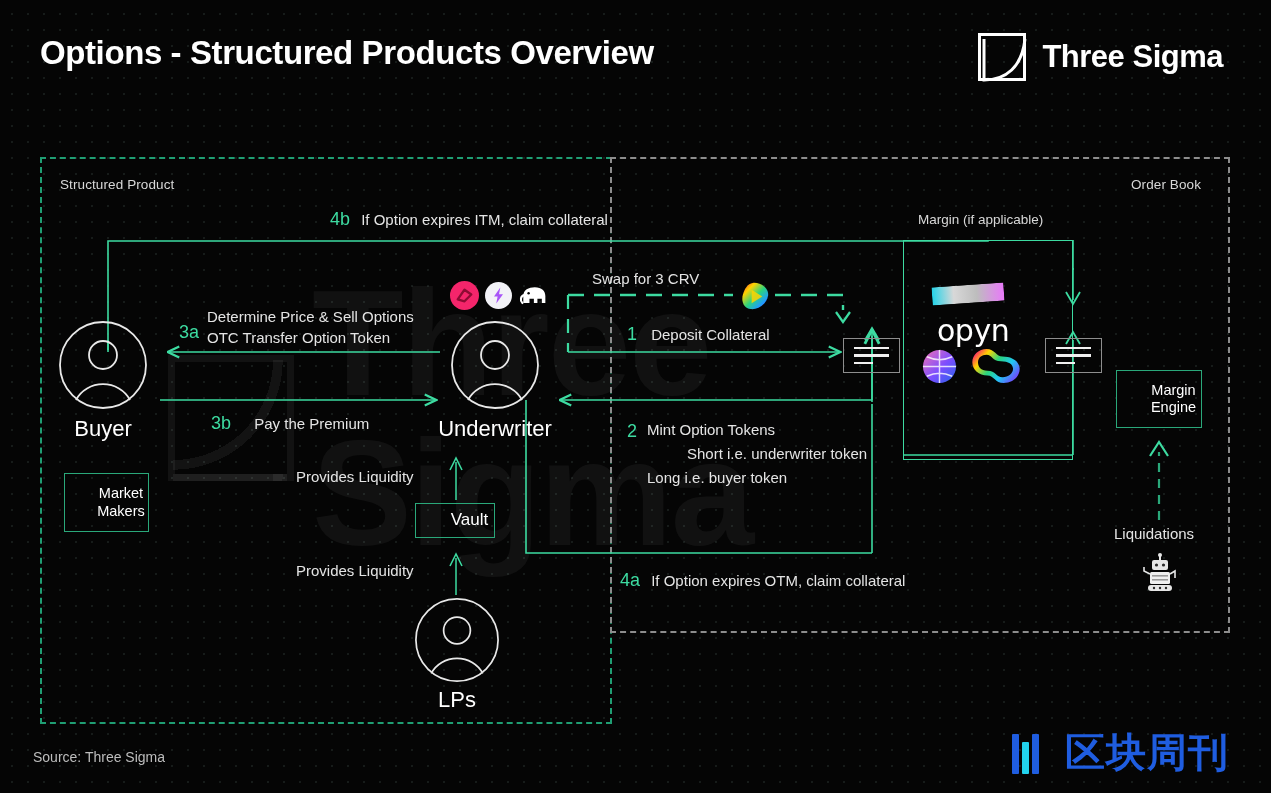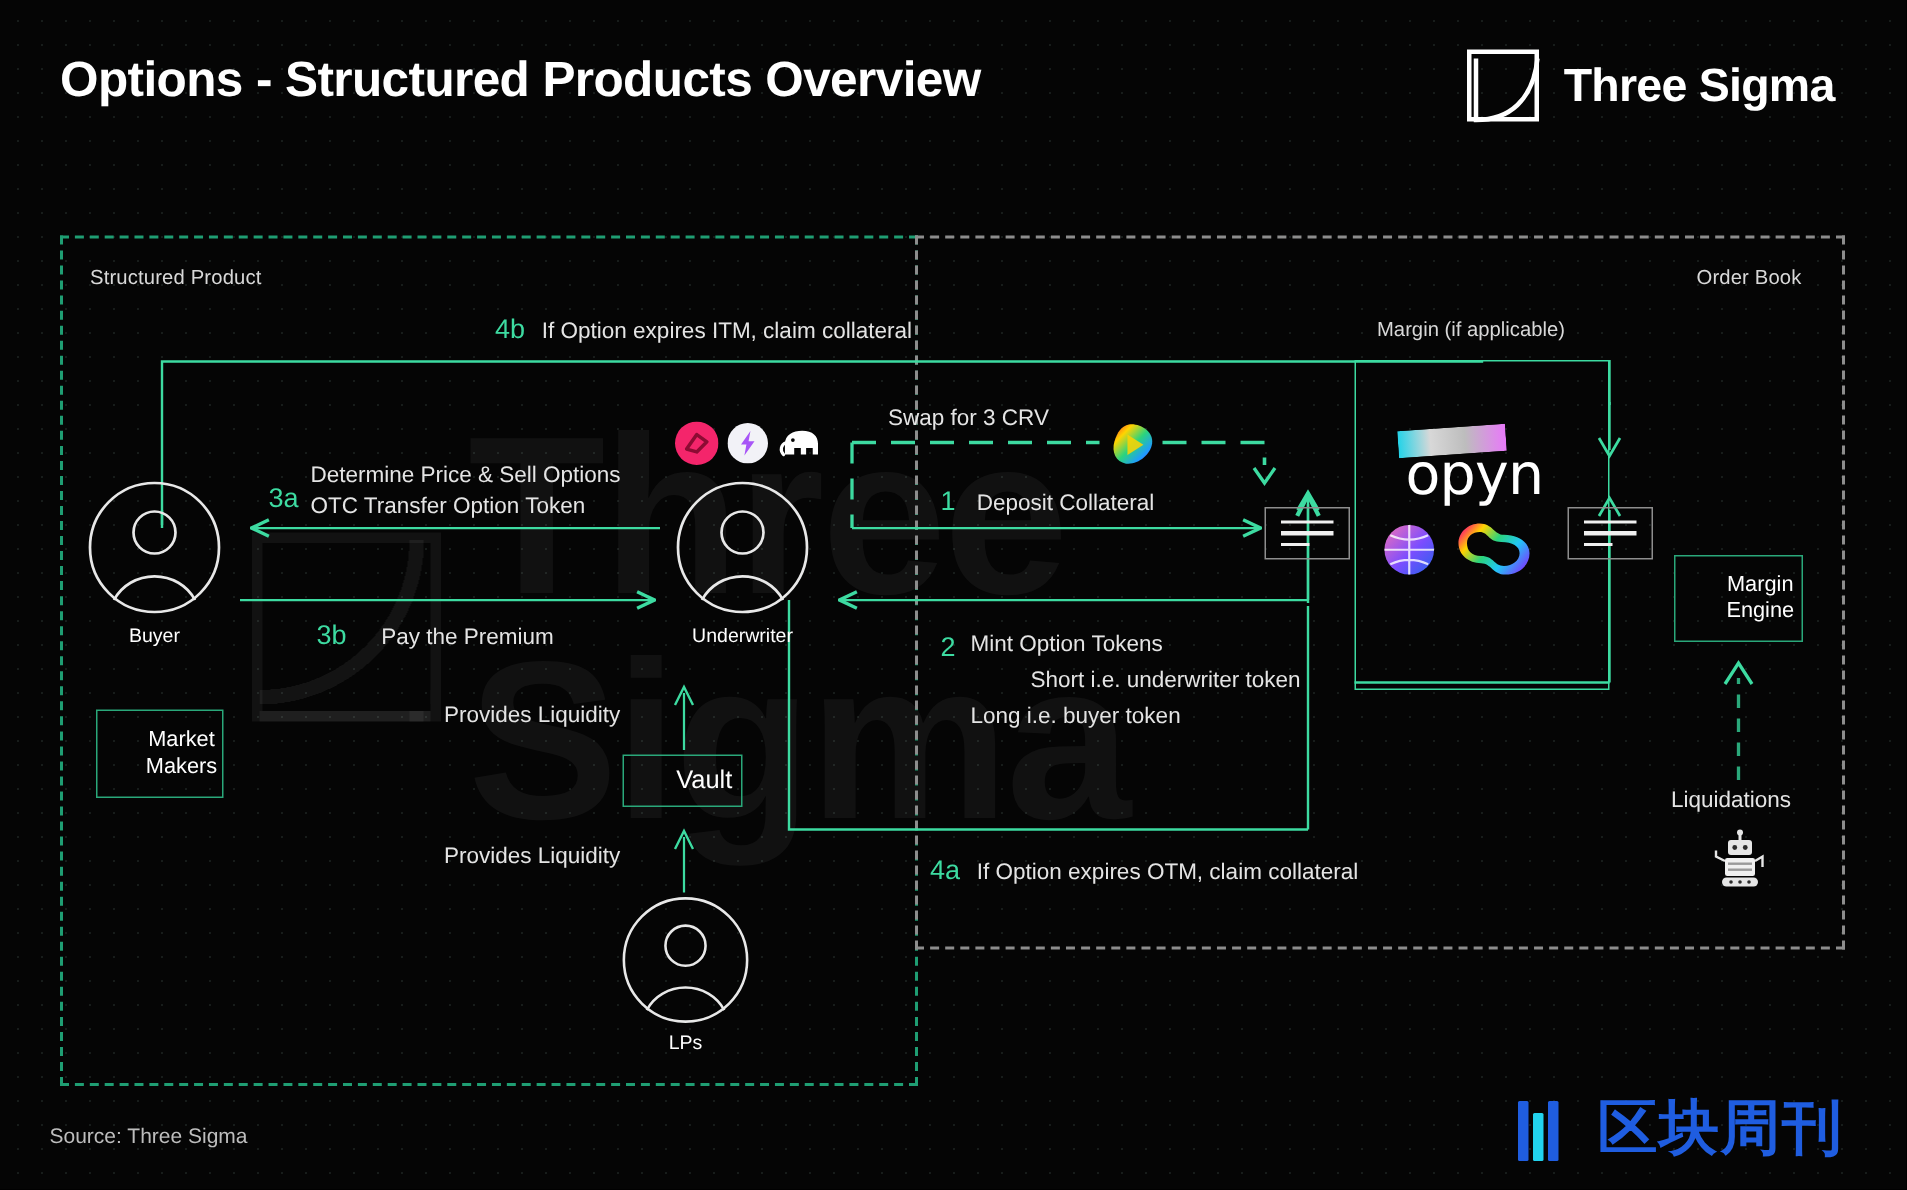--- a/index.html
+++ b/index.html
@@ -96,21 +96,21 @@
   }
   #box-mm { left:64px; top:473px; width:85px; height:59px; font-size:14.5px; }
   #box-vault { left:415px; top:503px; width:80px; height:35px; font-size:17px; }
   #box-margin-engine { left:1116px; top:370px; width:86px; height:58px; font-size:14.5px; }
 
   
   .avatar { position:absolute; }
   .avatar svg { display:block; }
   .avatar .cap {
     position:absolute; left:50%; transform:translateX(-50%);
-    white-space:nowrap; font-size:13px; color:#fff;
+    white-space:nowrap; font-size:22px; color:#fff;
   }
 
   
   .docicon {
     position:absolute; border:1.4px solid #8e8e8e;
     display:flex; flex-direction:column; justify-content:center;
     gap:5px; padding:0 10px;
   }
   .docicon i { display:block; height:2.6px; background:#f0f0f0; }
   .docicon i:nth-child(1){ width:100%; }
@@ -309,21 +309,21 @@
         </linearGradient>
       </defs>
       <path d="M14 2 C22 1, 31 7, 30 15 C29 23, 20 30, 12 29 C5 28, 2 21, 4 14 C6 7, 9 3, 14 2 Z" fill="url(#curvegrad)"></path>
       <path d="M13 9 L13 23 L24 16 Z" fill="#ffd400" opacity="0.85"></path>
     </svg>
   </div>
 
   <div class="abs" style="left:932px; top:285px; width:72px; height:18px; overflow:hidden; transform:rotate(-4deg);">
     <div style="width:100%;height:100%;background:linear-gradient(90deg,#23d3e8 0%,#d8d8d8 30%,#bdbdbd 62%,#e879f9 100%);"></div>
   </div>
-  <div class="abs" style="left:937px; top:294px; font-size:38px; font-weight:400; color:#fff; letter-spacing:-0.5px; font-family:'DejaVu Sans',sans-serif;">opyn</div>
+  <div class="abs" style="left:937px; top:313px; font-size:30px; font-weight:400; color:#fff; letter-spacing:-0.5px; font-family:'DejaVu Sans',sans-serif;">opyn</div>
 
   <div class="icons" style="left:922px; top:348px; gap:14px;">
     <svg width="35" height="35" viewBox="0 0 36 36">
       <defs>
         <linearGradient id="sphgrad" x1="0" y1="0" x2="1" y2="1">
           <stop offset="0%" stop-color="#f472b6"></stop>
           <stop offset="55%" stop-color="#7c4dff"></stop>
           <stop offset="100%" stop-color="#2563eb"></stop>
         </linearGradient>
       </defs>

